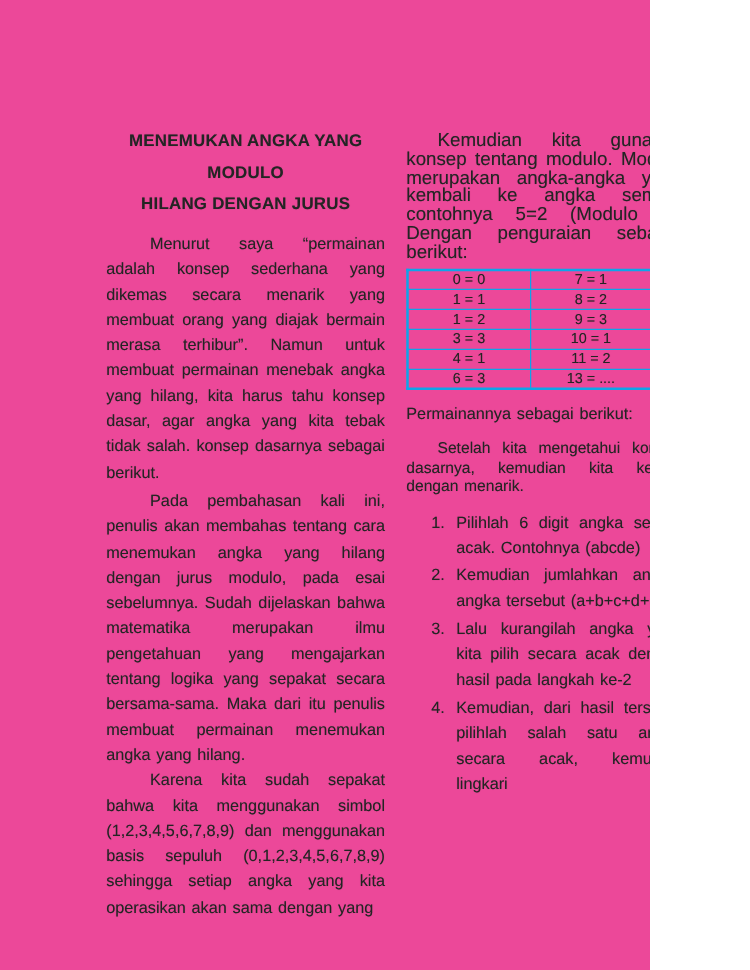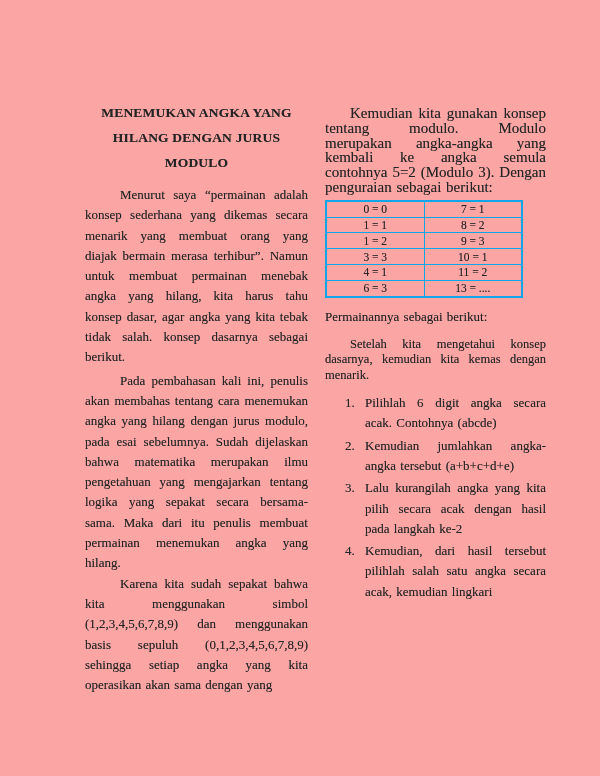--- a/index.html
+++ b/index.html
@@ -2,24 +2,24 @@
 <html><head>
 <meta charset="utf-8">
 <style>
   html, body {
     margin: 0;
     padding: 0;
     background: #ffffff;
   }
   .page {
     position: relative;
-    width: 600px;
+    width: 520px;
     height: 776px;
-    background: #fca5a5;
-    font-family: Liberation Serif, serif;
+    background: #ec4899;
+    font-family: Liberation Sans, sans-serif;
     color: #242424;
     overflow: hidden;
     text-shadow: 0 0 0.6px rgba(50,50,50,0.45);
   }
   .col-left {
     position: absolute;
     left: 85px;
     top: 100px;
     width: 223px;
   }
@@ -109,22 +109,22 @@
   }
 </style>
 </head>
 <body>
 
 <div class="page">
 
   <div class="col-left">
     <div class="doc-title">
       <div>MENEMUKAN ANGKA YANG</div>
+      <div>MODULO</div>
       <div>HILANG DENGAN JURUS</div>
-      <div>MODULO</div>
     </div>
     <p class="para para-left p2-left">Menurut saya “permainan adalah konsep sederhana yang dikemas secara menarik yang membuat orang yang diajak bermain merasa terhibur”. Namun untuk membuat permainan menebak angka yang hilang, kita harus tahu konsep dasar, agar angka yang kita tebak tidak salah. konsep dasarnya sebagai berikut.</p>
     <p class="para para-left p1-left">Pada pembahasan kali ini, penulis akan membahas tentang cara menemukan angka yang hilang dengan jurus modulo, pada esai sebelumnya. Sudah dijelaskan bahwa matematika merupakan ilmu pengetahuan yang mengajarkan tentang logika yang sepakat secara bersama-sama. Maka dari itu penulis membuat permainan menemukan angka yang hilang.</p>
     <p class="para para-left p3-left">Karena kita sudah sepakat bahwa kita menggunakan simbol (1,2,3,4,5,6,7,8,9) dan menggunakan basis sepuluh (0,1,2,3,4,5,6,7,8,9) sehingga setiap angka yang kita operasikan akan sama dengan yang</p>
   </div>
 
   <div class="col-right">
     <p class="para rp2">Kemudian kita gunakan konsep tentang modulo. Modulo merupakan angka-angka yang kembali ke angka semula contohnya 5=2 (Modulo 3). Dengan penguraian sebagai berikut:</p>
 
     <table class="mod-table">

